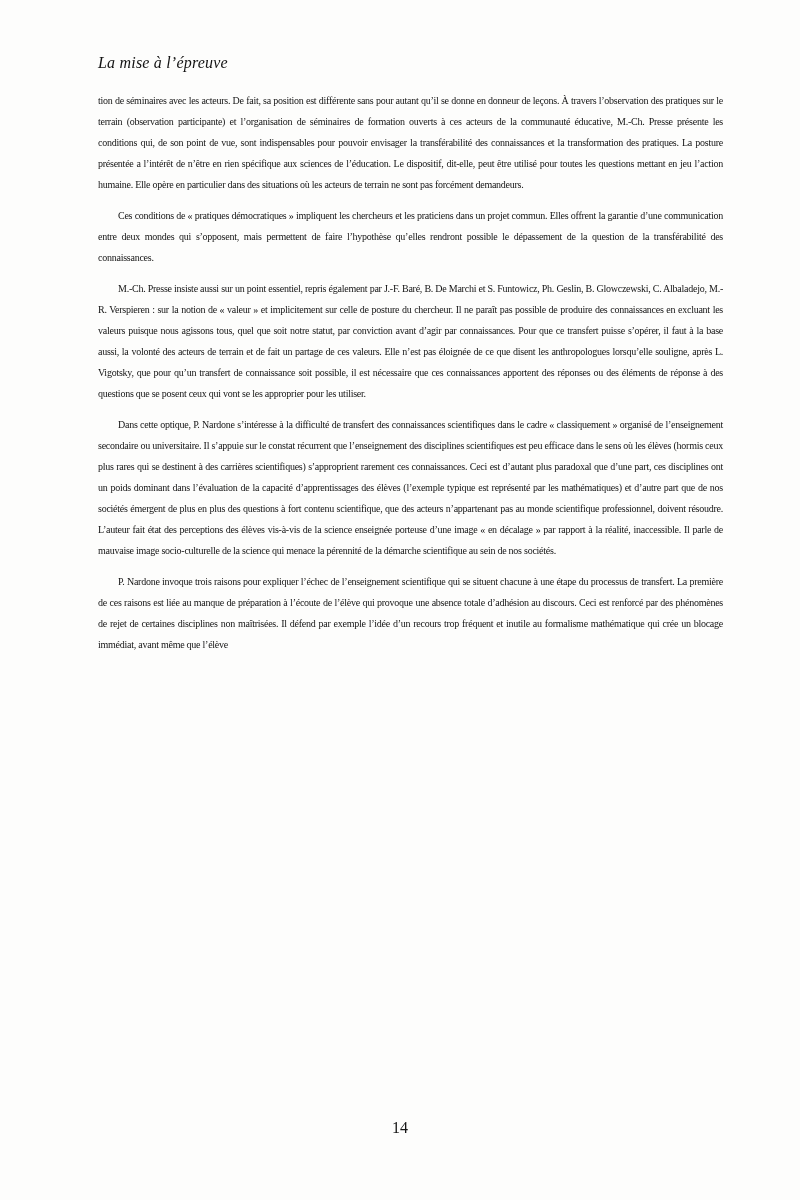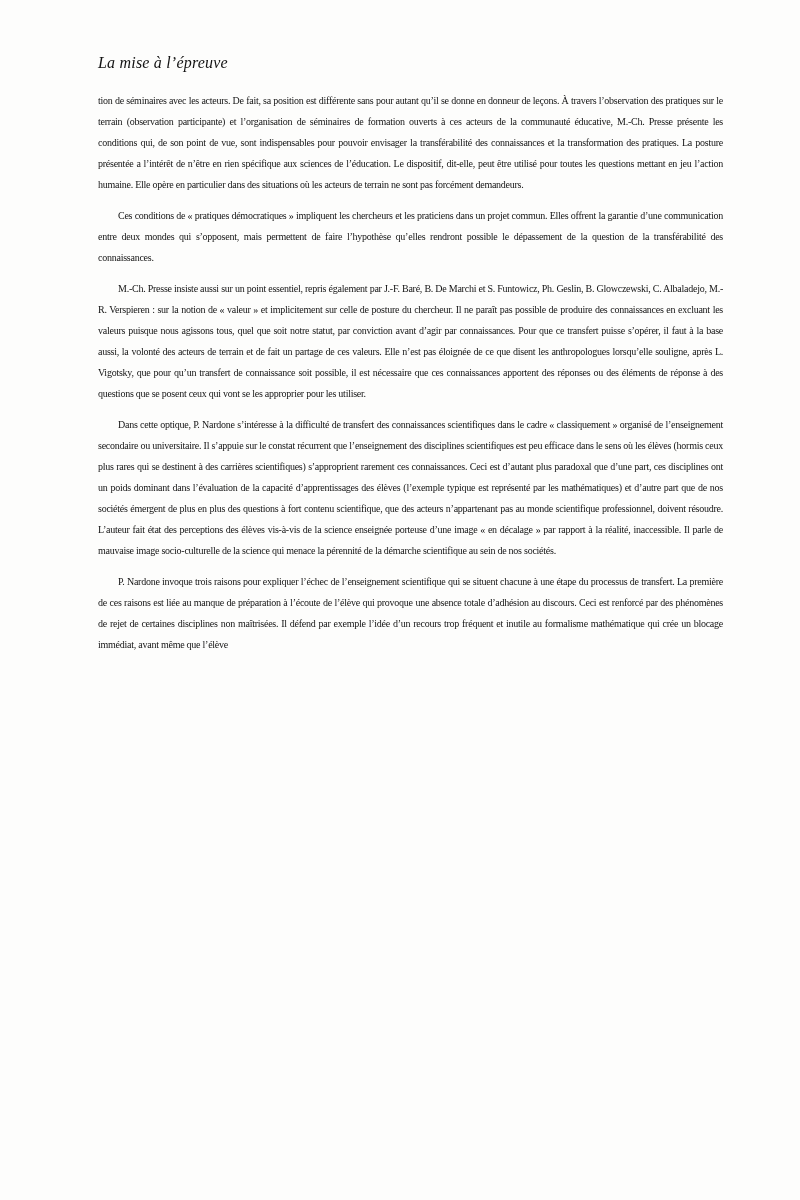--- a/index.html
+++ b/index.html
@@ -63,14 +63,15 @@
   <div class="running-header">La mise à l’épreuve</div>
 
   <div class="body-text">
     <p class="para continuation">tion de séminaires avec les acteurs. De fait, sa position est différente sans pour autant qu’il se donne en donneur de leçons. À travers l’observation des pratiques sur le terrain (observation participante) et l’organisation de séminaires de formation ouverts à ces acteurs de la communauté éducative, M.-Ch. Presse présente les conditions qui, de son point de vue, sont indispensables pour pouvoir envisager la transférabilité des connaissances et la transformation des pratiques. La posture présentée a l’intérêt de n’être en rien spécifique aux sciences de l’éducation. Le dispositif, dit-elle, peut être utilisé pour toutes les questions mettant en jeu l’action humaine. Elle opère en particulier dans des situations où les acteurs de terrain ne sont pas forcément demandeurs.</p>
     <p class="para">Ces conditions de « pratiques démocratiques » impliquent les chercheurs et les praticiens dans un projet commun. Elles offrent la garantie d’une communication entre deux mondes qui s’opposent, mais permettent de faire l’hypothèse qu’elles rendront possible le dépassement de la question de la transférabilité des connaissances.</p>
     <p class="para">M.-Ch. Presse insiste aussi sur un point essentiel, repris également par J.-F. Baré, B. De Marchi et S. Funtowicz, Ph. Geslin, B. Glowczewski, C. Albaladejo, M.-R. Verspieren : sur la notion de « valeur » et implicitement sur celle de posture du chercheur. Il ne paraît pas possible de produire des connaissances en excluant les valeurs puisque nous agissons tous, quel que soit notre statut, par conviction avant d’agir par connaissances. Pour que ce transfert puisse s’opérer, il faut à la base aussi, la volonté des acteurs de terrain et de fait un partage de ces valeurs. Elle n’est pas éloignée de ce que disent les anthropologues lorsqu’elle souligne, après L. Vigotsky, que pour qu’un transfert de connaissance soit possible, il est nécessaire que ces connaissances apportent des réponses ou des éléments de réponse à des questions que se posent ceux qui vont se les approprier pour les utiliser.</p>
     <p class="para">Dans cette optique, P. Nardone s’intéresse à la difficulté de transfert des connaissances scientifiques dans le cadre « classiquement » organisé de l’enseignement secondaire ou universitaire. Il s’appuie sur le constat récurrent que l’enseignement des disciplines scientifiques est peu efficace dans le sens où les élèves (hormis ceux plus rares qui se destinent à des carrières scientifiques) s’approprient rarement ces connaissances. Ceci est d’autant plus paradoxal que d’une part, ces disciplines ont un poids dominant dans l’évaluation de la capacité d’apprentissages des élèves (l’exemple typique est représenté par les mathématiques) et d’autre part que de nos sociétés émergent de plus en plus des questions à fort contenu scientifique, que des acteurs n’appartenant pas au monde scientifique professionnel, doivent résoudre. L’auteur fait état des perceptions des élèves vis-à-vis de la science enseignée porteuse d’une image « en décalage » par rapport à la réalité, inaccessible. Il parle de mauvaise image socio-culturelle de la science qui menace la pérennité de la démarche scientifique au sein de nos sociétés.</p>
     <p class="para">P. Nardone invoque trois raisons pour expliquer l’échec de l’enseignement scientifique qui se situent chacune à une étape du processus de transfert. La première de ces raisons est liée au manque de préparation à l’écoute de l’élève qui provoque une absence totale d’adhésion au discours. Ceci est renforcé par des phénomènes de rejet de certaines disciplines non maîtrisées. Il défend par exemple l’idée d’un recours trop fréquent et inutile au formalisme mathématique qui crée un blocage immédiat, avant même que l’élève</p>
   </div>
 
+  <div class="page-number">14</div>
 
 </div>
 
 </body></html>

